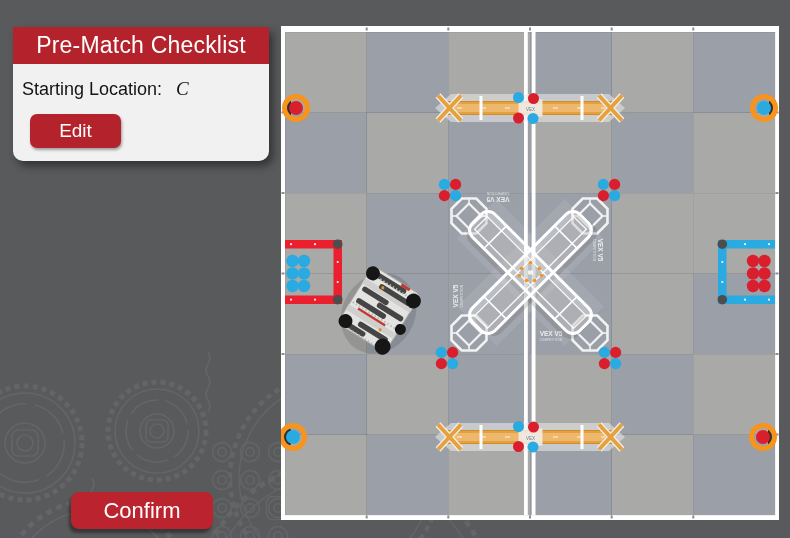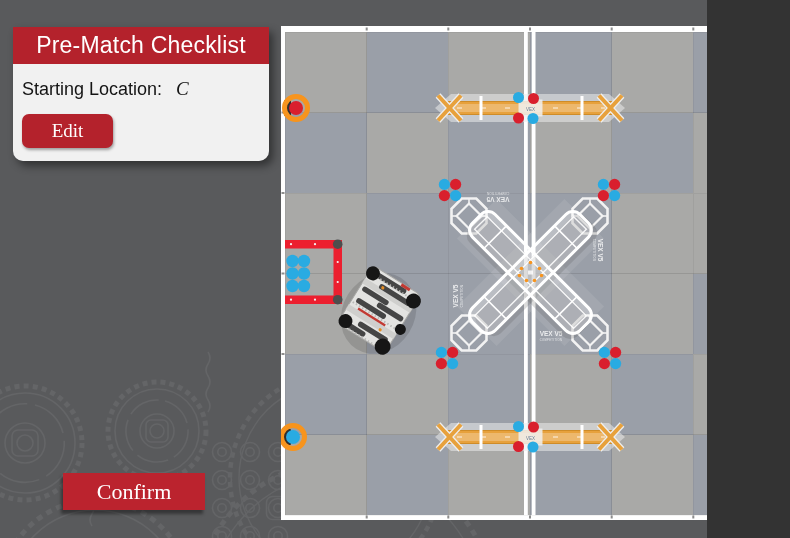--- a/index.html
+++ b/index.html
@@ -1,31 +1,31 @@
 <!DOCTYPE html>
 <html><head>
 <meta charset="utf-8">
 <style>
   html,body{margin:0;padding:0;background:#333;}
-  .stage{position:relative;width:707px;height:538px;background:#595a5c;overflow:hidden;
+  .stage{position:relative;width:790px;height:538px;background:#595a5c;overflow:hidden;
          font-family:"Liberation Sans",sans-serif;}
   .decor{position:absolute;left:0;top:0;pointer-events:none;}
   .field{position:absolute;left:281px;top:26px;width:498px;height:494px;}
   .panel{position:absolute;left:13px;top:27px;width:256px;border-radius:0 0 10px 10px;
          box-shadow:4px 5px 9px rgba(0,0,0,.45);}
   .panel-header{height:37px;display:flex;align-items:center;justify-content:center;
                 color:#fff;font-size:23px;letter-spacing:.2px;}
   .panel-body{background:#f1f1f1;border-radius:0 0 10px 10px;padding:14px 22px 13px 9px;}
   .loc-row{font-size:18px;color:#141414;white-space:nowrap;}
   .loc-value{font-family:"Liberation Serif",serif;font-style:italic;font-size:19px;margin-left:14px;}
-  .btn{border:none;color:#fff;cursor:pointer;font-family:Liberation Serif, serif;}
+  .btn{border:none;color:#fff;cursor:pointer;font-family:Liberation Sans, sans-serif;margin-left:8px;}
   .edit{display:block;margin-top:14px;width:91px;height:34px;font-size:19px;border-radius:7px;
         box-shadow:1px 2px 3px rgba(0,0,0,.35);}
-  .confirm{position:absolute;left:63px;top:473px;width:142px;height:37px;font-size:22px;
-           border-radius:0;box-shadow:-2px 4px 3px rgba(0,0,0,.4);}
+  .confirm{position:absolute;left:63px;top:492px;width:142px;height:37px;font-size:22px;
+           border-radius:8px;box-shadow:-2px 4px 3px rgba(0,0,0,.4);}
   svg text{font-family:"Liberation Sans",sans-serif;}
 </style>
 </head>
 <body>
 
 <div class="stage">
 
   <svg class="decor" width="790" height="538" viewBox="0 0 790 538">
     <g stroke="#6d6e70" fill="none" opacity="0.55" stroke-width="1.6">
       <g transform="translate(25,443)">

